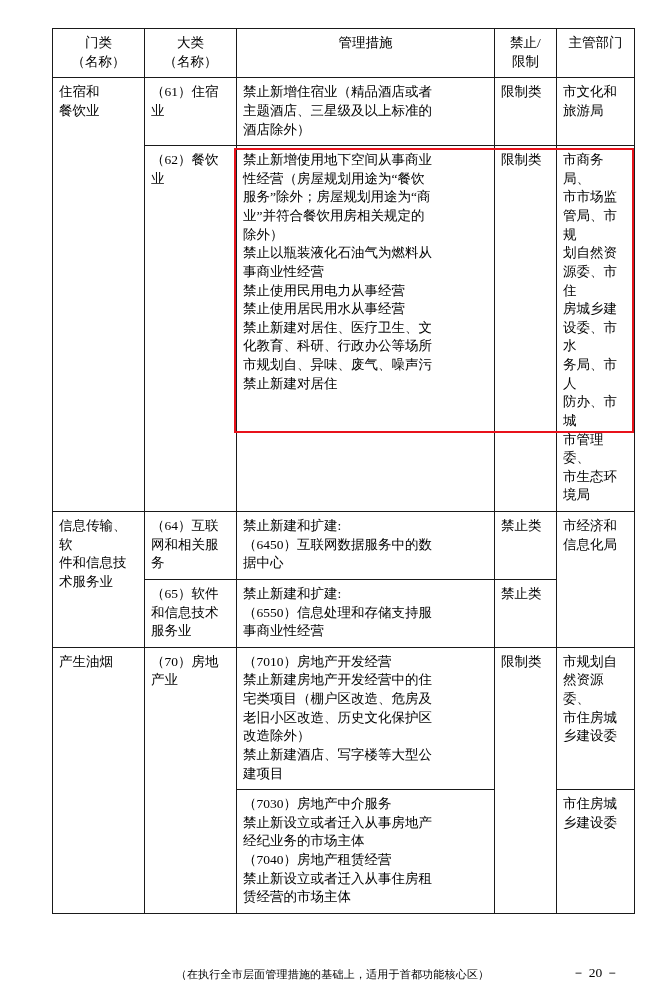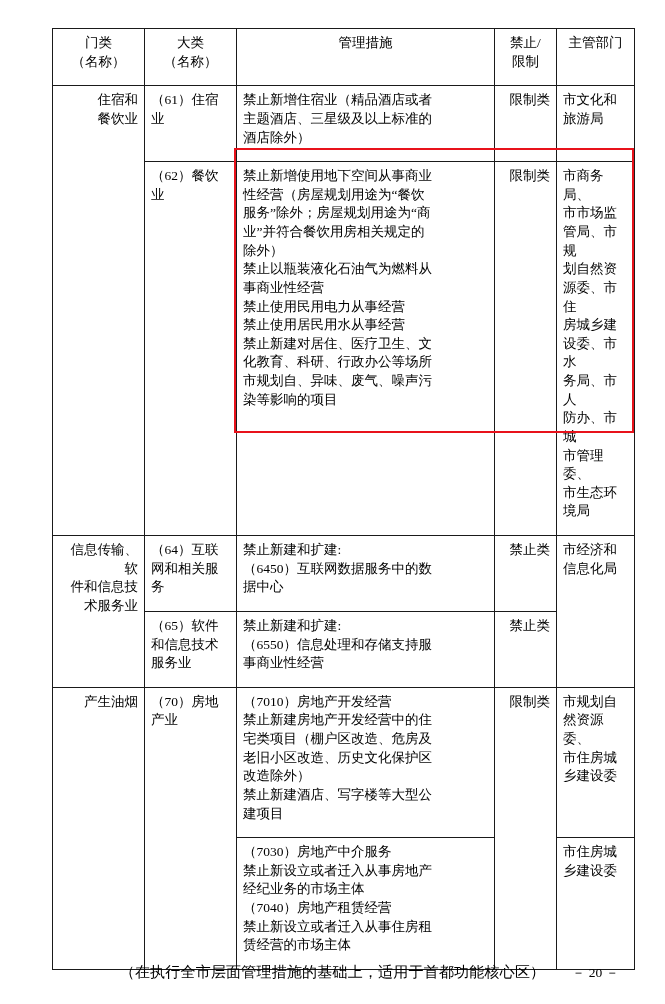--- a/index.html
+++ b/index.html
@@ -25,40 +25,40 @@
     border-collapse: collapse;
     table-layout: fixed;
     position: absolute;
     left: 52px;
     top: 28px;
     width: 582px;
   }
   table.matrix td, table.matrix th {
     border: 1px solid #1a1a1a;
     vertical-align: top;
-    padding: 5px 6px 14px 6px;
+    padding: 5px 6px 6px 6px;
     font-size: 13.5px;
     line-height: 1.38;
     font-weight: normal;
   }
   th.hdr {
     text-align: center;
     vertical-align: middle;
     font-size: 14px;
     padding: 7px 4px;
     line-height: 1.3;
   }
   .c-menlei { width: 92px; }
   .c-dalei  { width: 92px; }
   .c-cuoshi { width: 258px; }
   .c-jinzhi { width: 62px; }
   .c-bumen  { width: 78px; }
 
   td.mid-c {
-    text-align: right;
+    text-align: left;
     vertical-align: middle;
   }
   td.vmid {
     vertical-align: middle;
   }
   td.topleft {
     vertical-align: top;
     font-family: Liberation Serif, serif;
   }
   .cellline { display: block; }
@@ -70,21 +70,21 @@
     pointer-events: none;
     box-sizing: border-box;
   }
 
   .footnote {
     position: absolute;
     left: 0;
     right: 0;
     bottom: 22px;
     text-align: center;
-    font-size: 15px;
+    font-size: 11px;
     letter-spacing: 0.2px;
   }
   .pagenum {
     position: absolute;
     right: 46px;
     bottom: 22px;
     font-size: 13.5px;
   }
 </style>
 </head>
@@ -156,21 +156,21 @@
           <span class="cellline">服务”除外；房屋规划用途为“商</span>
           <span class="cellline">业”并符合餐饮用房相关规定的</span>
           <span class="cellline">除外）</span>
           <span class="cellline">禁止以瓶装液化石油气为燃料从</span>
           <span class="cellline">事商业性经营</span>
           <span class="cellline">禁止使用民用电力从事经营</span>
           <span class="cellline">禁止使用居民用水从事经营</span>
           <span class="cellline">禁止新建对居住、医疗卫生、文</span>
           <span class="cellline">化教育、科研、行政办公等场所</span>
           <span class="cellline">市规划自、异味、废气、噪声污</span>
-          <span class="cellline">染等影响的项目</span>
+          <span class="cellline">禁止新建对居住</span>
         </td>
         <td class="vmid mid-c">限制类</td>
         <td class="vmid">
           <span class="cellline">市商务局、</span>
           <span class="cellline">市市场监</span>
           <span class="cellline">管局、市规</span>
           <span class="cellline">划自然资</span>
           <span class="cellline">源委、市住</span>
           <span class="cellline">房城乡建</span>
           <span class="cellline">设委、市水</span>

